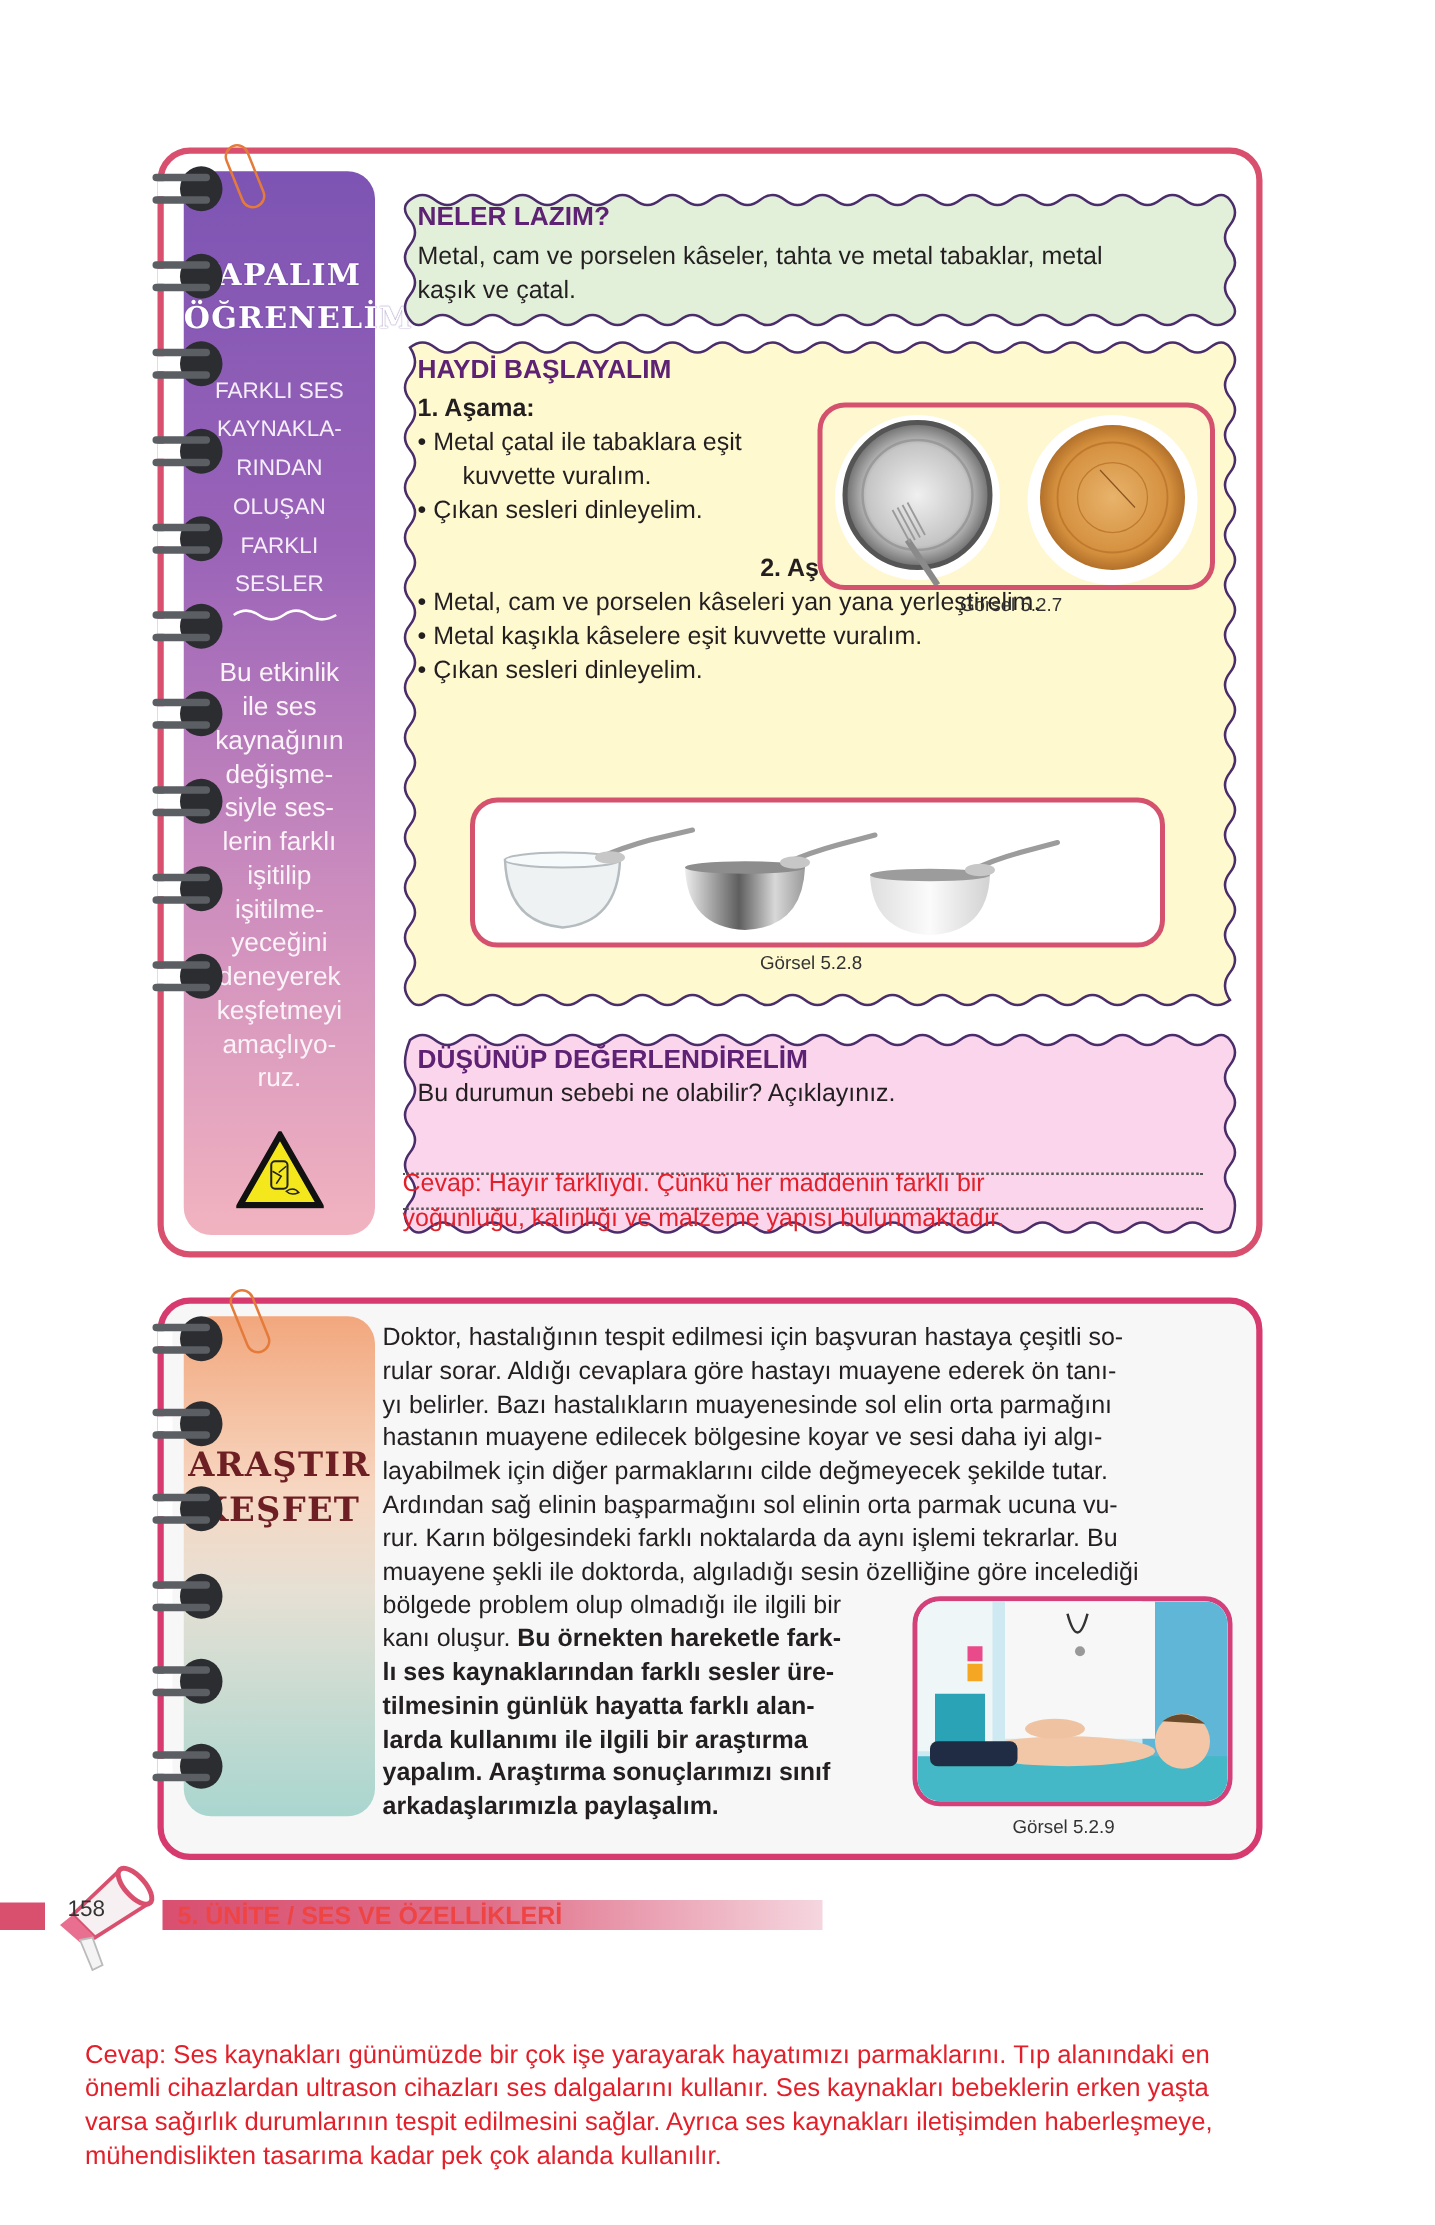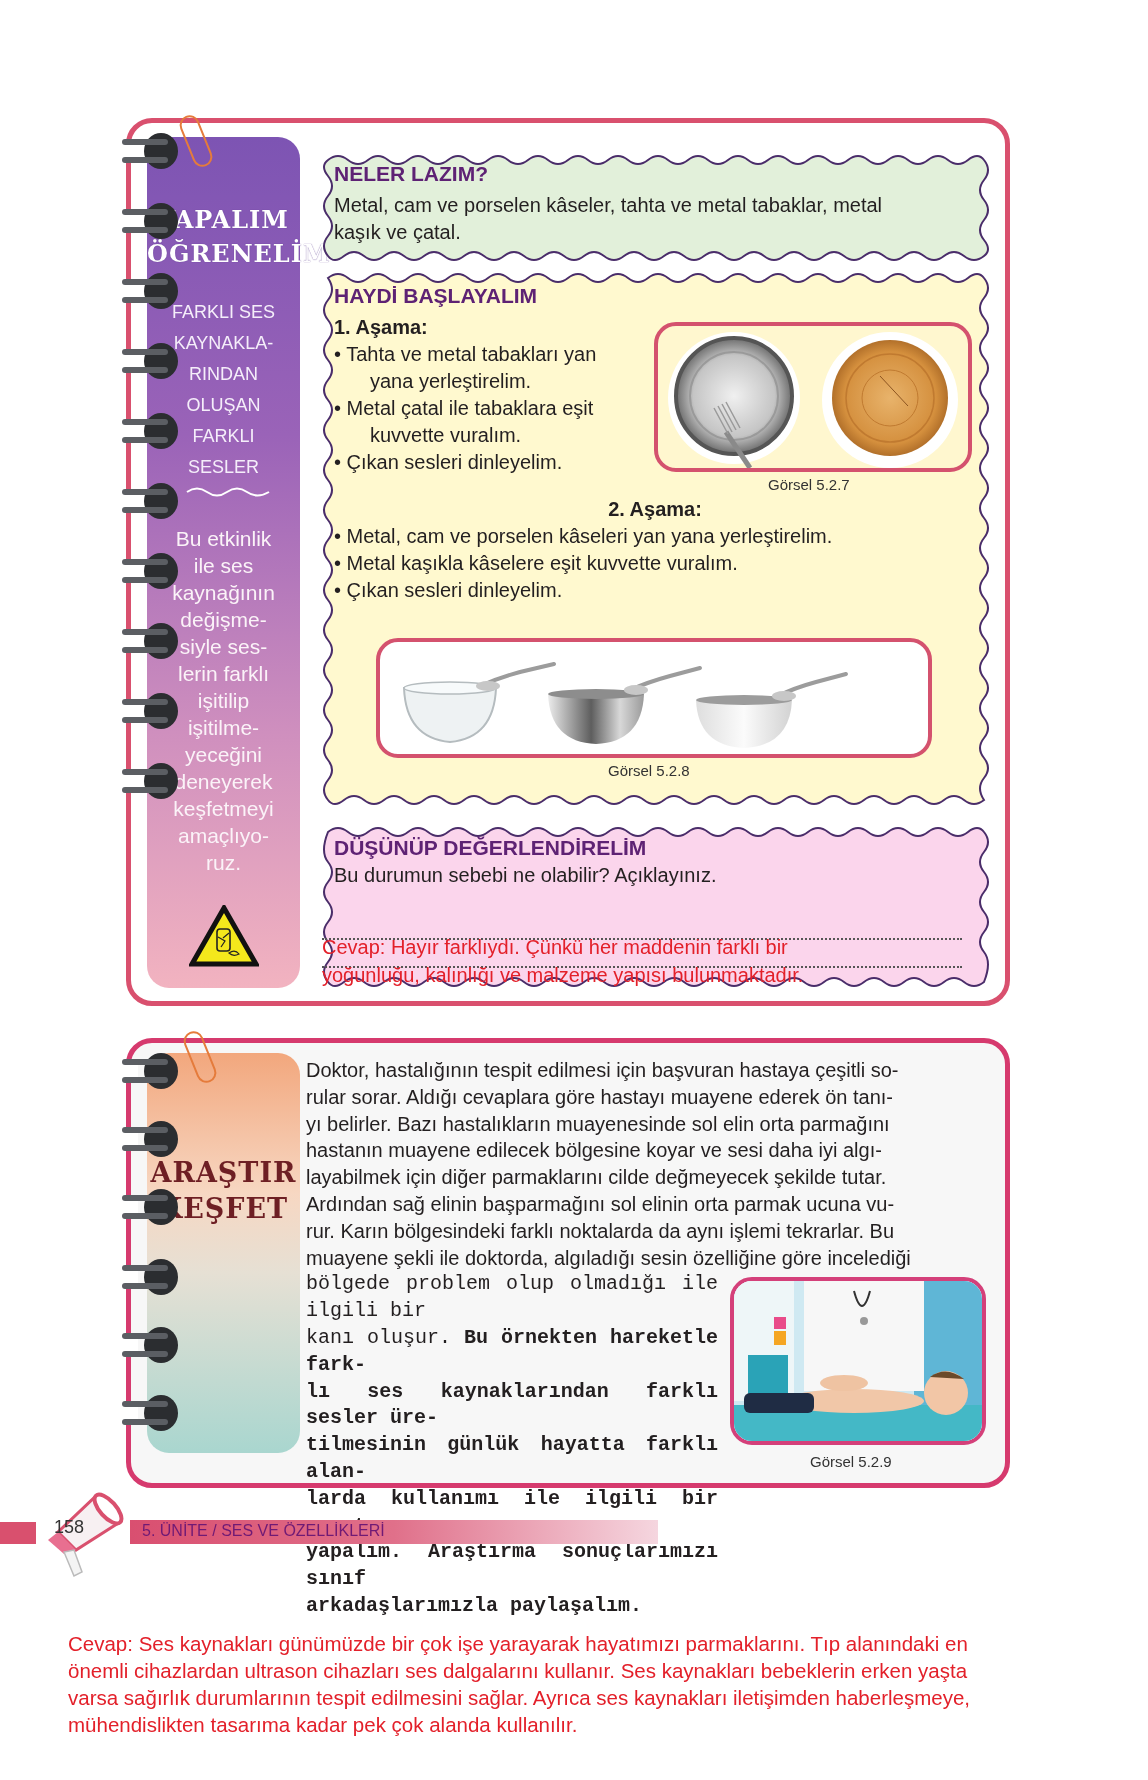--- a/index.html
+++ b/index.html
@@ -50,28 +50,28 @@
   #pink { left: 318px; top: 822px; width: 676px; height: 170px; }
 
   .imgframe { position: absolute; border: 4px solid #d4526e; border-radius: 22px; background: #ffffff; overflow: hidden; }
   #img527 { left: 654px; top: 322px; width: 318px; height: 150px; background: #fff7cf; }
   #img528 { left: 376px; top: 638px; width: 556px; height: 120px; }
   .caption { position: absolute; font-size: 15px; color: #333; }
   #ans1 { position: absolute; left: 322px; top: 933px; width: 680px; font-size: 20px; line-height: 28px; color: #e3202a; }
   .dotline { position: absolute; left: 322px; width: 640px; border-top: 2px dotted #555; }
 
   #p2text { position: absolute; left: 306px; top: 1057px; width: 680px; font-size: 20px; line-height: 26.8px; text-align: justify; }
-  #p2text .narrow { width: 412px; text-align: justify; font-family: Liberation Mono, monospace; }
+  #p2text .narrow { width: 412px; text-align: justify; }
   #img529 { left: 730px; top: 1277px; width: 256px; height: 168px; border-color: #d4407a; }
   #cap529 { left: 810px; top: 1453px; }
 
   #footer-band-left { position: absolute; left: 0; top: 1522px; width: 36px; height: 22px; background: #d9506e; }
   #footer-band { position: absolute; left: 130px; top: 1520px; width: 528px; height: 24px;
     background: linear-gradient(90deg, #d94f70 0%, #e0708a 50%, #f5d6df 100%); }
-  #footer-title { position: absolute; left: 142px; top: 1522px; font-size: 16px; color: #701a75; }
+  #footer-title { position: absolute; left: 142px; top: 1522px; font-size: 20px; color: #ef4444; font-weight: bold; }
   #page-number { position: absolute; left: 54px; top: 1517px; font-size: 18px; color: #333; z-index: 3; }
   #megaphone { position: absolute; left: 36px; top: 1488px; width: 96px; height: 96px; }
 
   #answer2 { position: absolute; left: 68px; top: 1630px; width: 1070px; font-size: 20.5px; line-height: 27px; color: #e3202a; }
 </style>
 </head>
 <body>
 
 <div id="panel1" class="panel"></div>
 
@@ -199,21 +199,20 @@
     <path d="M10 10
       Q20 2 30 10 T50 10 T70 10 T90 10 T110 10 T130 10 T150 10 T170 10 T190 10 T210 10 T230 10 T250 10 T270 10 T290 10 T310 10 T330 10 T350 10 T370 10 T390 10 T410 10 T430 10 T450 10 T470 10 T490 10 T510 10 T530 10 T550 10 T570 10 T590 10 T610 10 T630 10 T650 10 T666 10
       Q674 20 666 30 T666 50 T666 70 T666 90 T666 110 T666 130 T666 150 T666 170 T666 190 T666 210 T666 230 T666 250 T666 270 T666 290 T666 310 T666 330 T666 350 T666 370 T666 390 T666 410 T666 430 T666 450 T666 470 T666 490 T666 510 T666 532
       Q656 540 646 532 T626 532 T606 532 T586 532 T566 532 T546 532 T526 532 T506 532 T486 532 T466 532 T446 532 T426 532 T406 532 T386 532 T366 532 T346 532 T326 532 T306 532 T286 532 T266 532 T246 532 T226 532 T206 532 T186 532 T166 532 T146 532 T126 532 T106 532 T86 532 T66 532 T46 532 T26 532 T10 532
       Q2 522 10 512 T10 492 T10 472 T10 452 T10 432 T10 412 T10 392 T10 372 T10 352 T10 332 T10 312 T10 292 T10 272 T10 252 T10 232 T10 212 T10 192 T10 172 T10 152 T10 132 T10 112 T10 92 T10 72 T10 52 T10 32 T10 10 Z" fill="#fff9cf" stroke="#4a2d6a" stroke-width="2"></path>
   </svg>
   <div class="content" style="top:14px;">
     <div class="box-head">HAYDİ BAŞLAYALIM</div>
     <div class="txt bold" style="margin-top:4px;">1. Aşama:</div>
     <div style="width:312px;">
-      <div class="txt bullet">• <span>Tahta ve metal  tabakları yan</span><br><span style="padding-left:18px;">yana yerleştirelim.</span></div>
       <div class="txt bullet">• <span>Metal çatal ile tabaklara eşit</span><br><span style="padding-left:18px;">kuvvette vuralım.</span></div>
       <div class="txt bullet">• <span>Çıkan sesleri dinleyelim.</span></div>
     </div>
     <div class="txt bold" style="margin-top:20px;text-align:center;">2. Aşama:</div>
     <div class="txt">• <span>Metal, cam ve porselen kâseleri yan yana yerleştirelim.</span></div>
     <div class="txt">• <span>Metal kaşıkla kâselere eşit kuvvette vuralım.</span></div>
     <div class="txt">• <span>Çıkan sesleri dinleyelim.</span></div>
   </div>
 </div>
 

